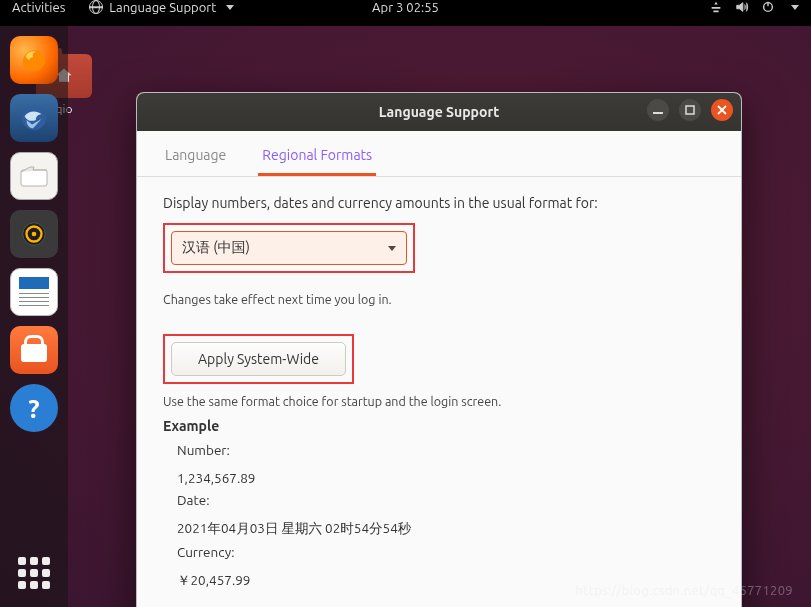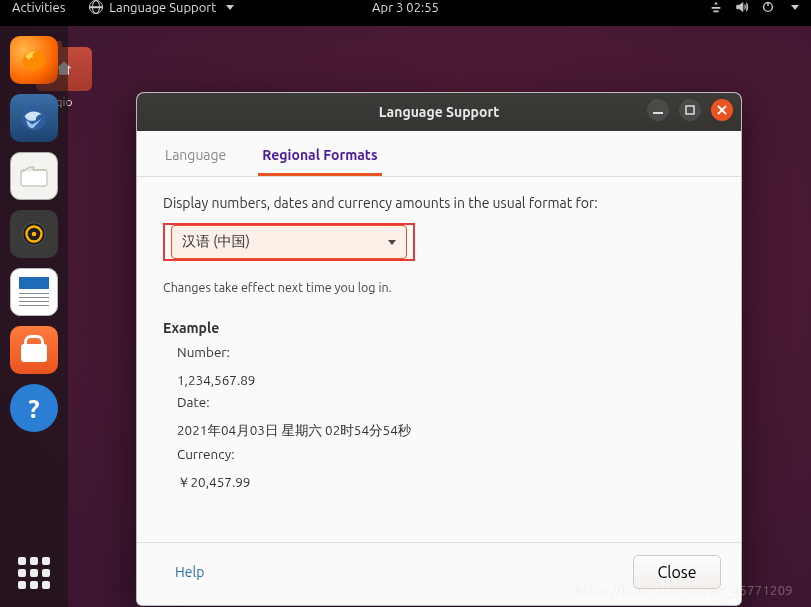--- a/index.html
+++ b/index.html
@@ -30,49 +30,49 @@
   .dock-writer::before{content:"";position:absolute;top:8px;left:8px;right:8px;height:12px;background:#1e6bb8;}
   .dock-writer::after{content:"";position:absolute;top:24px;left:8px;right:8px;bottom:8px;background:repeating-linear-gradient(#888 0 1px, transparent 1px 4px);}
   .dock-software{ background: linear-gradient(#ff7a3d,#e95420); color:#fff; position:relative;}
   .dock-software::before{content:"";position:absolute;width:26px;height:18px;background:#fff;border-radius:3px;top:18px;left:11px;}
   .dock-software::after{content:"";position:absolute;width:14px;height:7px;border:3px solid #fff;border-bottom:none;border-radius:7px 7px 0 0;top:9px;left:14px;}
   .dock-help  { background:#2a7fd4; color:#fff; border-radius:50%; font-weight:bold; }
   .dock-apps  { margin-top:auto; margin-bottom:14px; width:40px; height:40px; display:grid; grid-template-columns:repeat(3,8px); grid-template-rows:repeat(3,8px); gap:4px; justify-content:center; align-content:center; }
   .dock-apps span { background:#eee; border-radius:2px; }
 
   
-  .folder { position:absolute; top:21px; left:36px; text-align:center; color:#eee; font-size:12px; }
+  .folder { position:absolute; top:28px; left:36px; text-align:center; color:#eee; font-size:12px; }
   .folder-icon { width:56px; height:44px; background:linear-gradient(#c24a3b,#a63a2d); border-radius:6px; margin:0 auto 4px; position:relative; }
   .folder-icon::before{content:"";position:absolute;top:-6px;left:4px;width:22px;height:10px;background:#c24a3b;border-radius:3px 3px 0 0;}
   .home-glyph { position:absolute; inset:0; display:flex; align-items:center; justify-content:center; }
   .home-glyph svg { width:20px; height:20px; }
 
   
   .win { position:absolute; top:66px; left:136px; width:606px; background:#fafafa; border-radius:8px 8px 6px 6px; box-shadow:0 12px 40px rgba(0,0,0,0.55); overflow:hidden; border:1px solid rgba(0,0,0,0.25); }
   .titlebar { height:38px; background:linear-gradient(#3c3b38,#353431); color:#e9e9e9; display:flex; align-items:center; justify-content:center; position:relative; font-weight:600; font-size:14px; }
   .win-controls { position:absolute; right:8px; top:6px; display:flex; gap:10px; }
   .win-btn { width:22px; height:22px; border-radius:50%; background:#4b4a46; color:#ddd; display:flex; align-items:center; justify-content:center; font-size:11px; cursor:pointer; }
   .win-btn.close { background:#e95420; color:#fff; }
 
   .tabs { display:flex; gap:28px; padding:8px 24px 0; border-bottom:1px solid #ddd; font-size:14px; }
   .tab { padding:8px 4px 10px; color:#888; cursor:pointer; }
-  .tab.active { color:#4c1d95; font-weight:700; border-bottom:3px solid #e95420; }
+  .tab.active { color:#8b5cf6; font-weight:400; border-bottom:3px solid #e95420; }
 
   .content { padding:18px 26px 8px; color:#333; font-size:14px; }
   .desc { margin-bottom:12px; color:#333; }
-  .highlight-box { border:2px solid #e63939; padding:0 6px; margin-bottom:2px; width:fit-content; }
+  .highlight-box { border:2px solid #e63939; padding:6px 6px; margin-bottom:2px; width:fit-content; }
   .combo { width:236px; height:34px; border:1px solid #e95420; border-radius:4px; background:linear-gradient(#fdf0e9,#fdf0e9); display:flex; align-items:center; padding:0 10px; color:#333; cursor:pointer; position:relative; }
   .combo .arrow { margin-left:auto; width:0;height:0;border-left:4px solid transparent;border-right:4px solid transparent;border-top:5px solid #544;}
   .sub { font-size:12.5px; color:#444; margin-top:19px; }
 
   .apply-wrap { margin-top:28px; }
   .apply-btn { width:175px; height:34px; border:1px solid #cfcac4; background:linear-gradient(#fdfdfd,#f3f0ec); border-radius:5px; display:flex; align-items:center; justify-content:center; cursor:pointer; }
   .sub2 { font-size:12.5px; color:#444; margin-top:10px; }
 
-  .example { margin-top:26px; }
+  .example { margin-top:10px; }
   .example h4 { font-size:14px; font-weight:700; margin-bottom:8px; }
   .ex-row { display:flex; gap:12px; font-size:13.5px; margin-bottom:6px; padding-left:14px;flex-direction:column; }
   .ex-row .lbl { width:68px; }
 
   .footer { margin-top:36px; border-top:1px solid #e3e0dc; padding:12px 20px 16px; display:flex; align-items:center; }
   .help-link { color:#2a6fb0; font-size:14px; cursor:pointer; padding-left:8px;margin-left:10px; }
   .close-btn { margin-left:auto; width:88px; height:34px; border:1px solid #cfcac4; background:linear-gradient(#fdfdfd,#f3f0ec); border-radius:5px; display:flex; align-items:center; justify-content:center; cursor:pointer; }
 
   .watermark { position:absolute; right:18px; bottom:10px; color:rgba(230,230,230,0.35); font-size:13px; letter-spacing:0.3px; }
 </style>
@@ -151,20 +151,28 @@
       <div class="desc">Display numbers, dates and currency amounts in the usual format for:</div>
 
       <div class="highlight-box">
         <div class="combo">
           <span>汉语 (中国)</span>
           <span class="arrow"></span>
         </div>
       </div>
       <div class="sub">Changes take effect next time you log in.</div>
 
+      <div class="apply-wrap">
+        <div class="highlight-box">
+          <div class="apply-btn">
+            <span>Apply System-Wide</span>
+          </div>
+        </div>
+        <div class="sub2">Use the same format choice for startup and the login screen.</div>
+      </div>
 
       <div class="example">
         <h4>Example</h4>
         <div class="ex-row">
           <span class="lbl">Number:</span>
           <span>1,234,567.89</span>
         </div>
         <div class="ex-row">
           <span class="lbl">Date:</span>
           <span>2021年04月03日 星期六 02时54分54秒</span>

